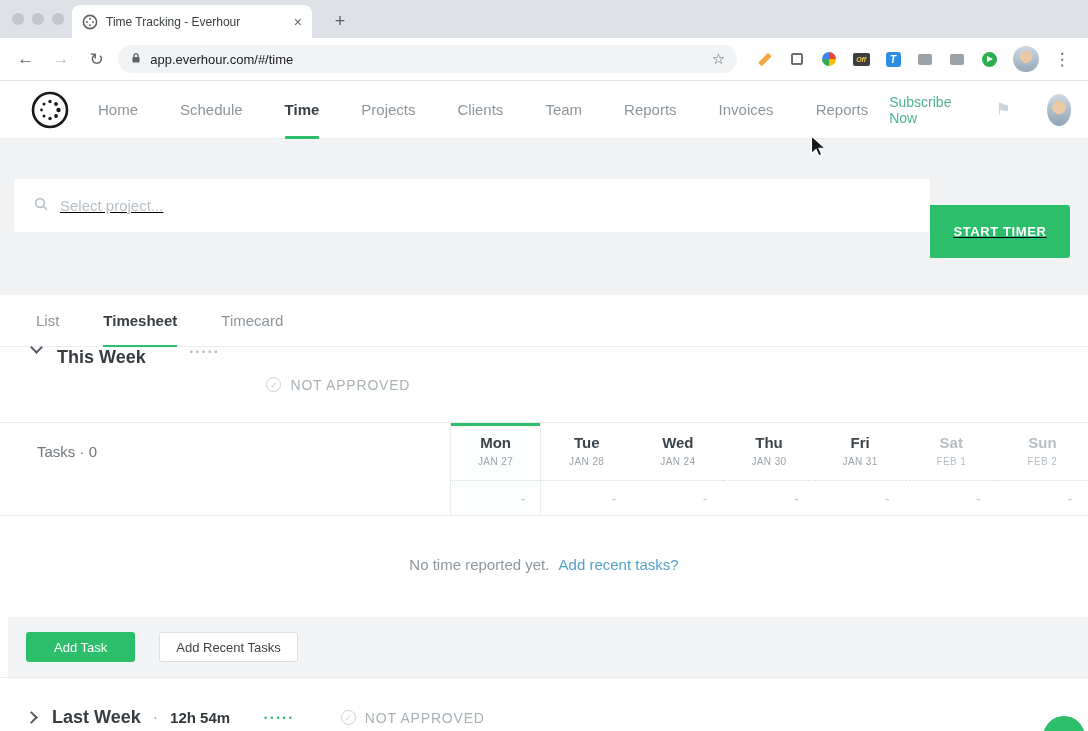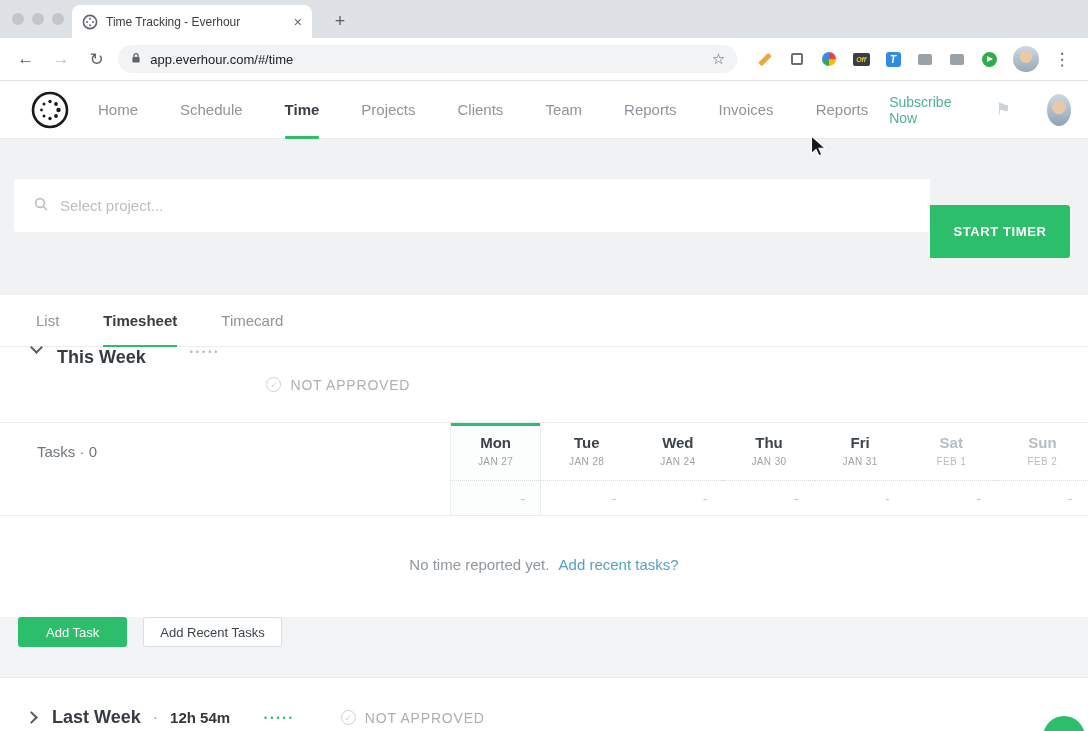--- a/index.html
+++ b/index.html
@@ -60,21 +60,21 @@
                             height:3px; background:#2dbe6c; border-radius:1px; }
   .header-right { margin-left:auto; display:flex; align-items:center; gap:36px; }
   .subscribe { font-size:14px; color:#4db391; }
   .flag { font-size:17px; color:#ccd4d9; }
   .avatar { width:32px; height:32px; border-radius:50%;
             background: radial-gradient(circle at 50% 42%, #eac9a6 0 30%, rgba(0,0,0,0) 31%),
                         linear-gradient(180deg,#cfd9e2 0%, #8fa3b5 100%); }
   .caret { font-size:11px; color:#9aa2a7; margin-left:-8px; }
 
   
-  .timer-band { background:#f1f2f4; padding:40px 18px 37px 14px; display:flex; }
+  .timer-band { background:#f1f2f4; padding:40px 18px 37px 14px; display:flex;text-decoration:underline; }
   .project-search { flex:1; height:53px; background:#fff; border-radius:3px 0 0 3px;
                     display:flex; align-items:center; padding:0 20px; }
   .project-search input { border:none; outline:none; flex:1; font-size:15px; margin-left:10px;
                           font-family:"Liberation Sans", sans-serif; color:#3c4247; background:transparent; }
   .project-search input::placeholder { color:#b9c0c5; }
   .start-timer { width:140px; height:53px; background:#2dbe6c; color:#fff; border:none;
                  font-family:"Liberation Sans", sans-serif; font-size:13px; font-weight:bold;
                  letter-spacing:0.6px; border-radius:0 3px 3px 0; cursor:pointer;margin-top:26px; }
 
   
@@ -111,21 +111,21 @@
   .day-date { font-size:10px; color:#9ba3a8; margin-top:5px; letter-spacing:0.4px; }
   .day-head.muted .day-name, .day-head.muted .day-date { color:#b7bec3; }
   .grid-totals { display:flex; height:35px; position:relative; z-index:1; }
   .tasks-spacer { width:450px; flex:0 0 auto; }
   .total-cell { flex:1; text-align:right; padding:10px 16px 0 0; font-size:13px; color:#b9c0c5;
                 border-top:1px dotted #d6dbde; }
 
   .empty { text-align:center; padding:40px 0 44px; font-size:15px; color:#8f979d; background:#fff; }
   .empty .link { color:#55a1c6; margin-left:5px; cursor:pointer; }
 
-  .week-footer { background:#f3f4f6; height:60px; display:flex; gap:16px; padding-left:18px; }
+  .week-footer { background:#f3f4f6; height:60px; display:flex; align-items:center; gap:24px; padding-left:18px;margin-left:8px; }
   .btn-green { background:#2dbe6c; color:#fff; border:none; height:30px; padding:0 28px; border-radius:3px;
                font-family:"Liberation Sans", sans-serif; font-size:13px; cursor:pointer; }
   .btn-white { background:#fff; color:#3d4449; border:1px solid #dadfe2; height:30px; padding:0 16px;
                border-radius:3px; font-family:"Liberation Sans", sans-serif; font-size:13px; cursor:pointer; }
 
   .last-week { height:80px; display:flex; align-items:center; padding-left:27px; background:#fff;
                border-top:1px solid #eaecee; }
   .sep { color:#9aa2a7; font-size:16px; margin:0 12px; }
   .lw-total { font-size:15px; font-weight:bold; color:#33383c; }
 

